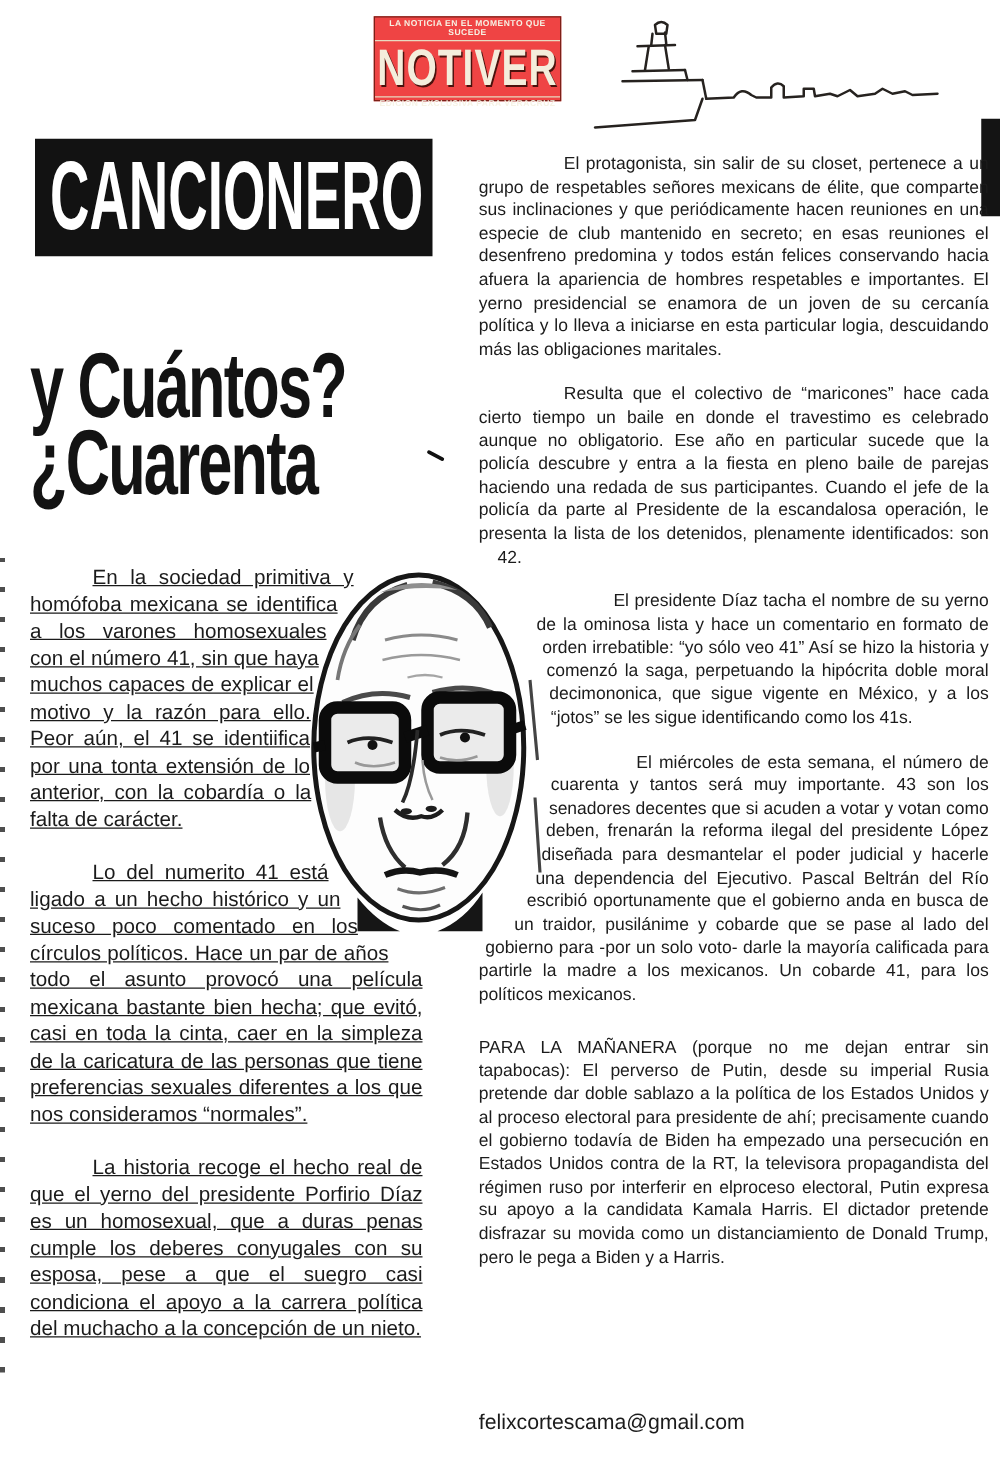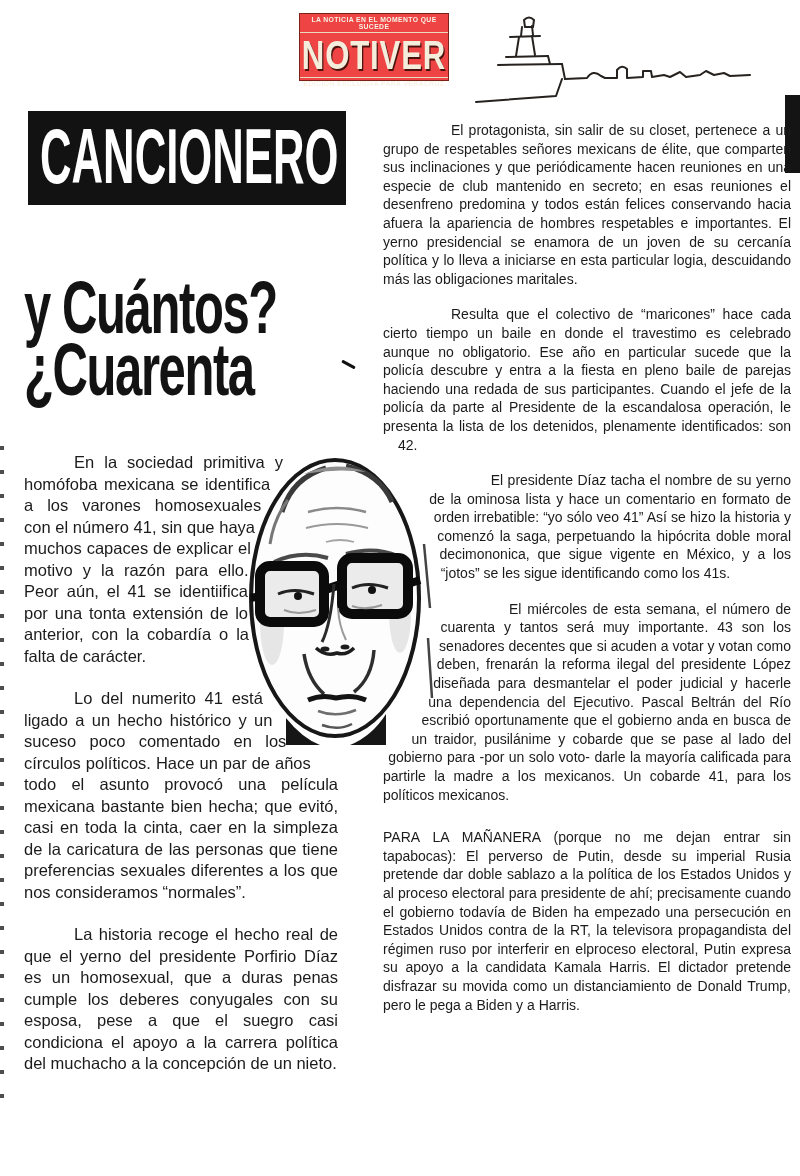--- a/index.html
+++ b/index.html
@@ -34,21 +34,21 @@
   .title-span{font-weight:bold;font-size:70px;color:#131313;letter-spacing:-2px;
         transform:scale(.70,1.05);transform-origin:0 0;}
   .tick{position:absolute;left:341px;top:363px;width:15px;height:3px;background:#111;
         transform:rotate(28deg);border-radius:2px;}
   .edge-artifacts{position:absolute;left:0;top:446px;width:4px;height:652px;opacity:.8;
         background:repeating-linear-gradient(to bottom,#222 0 4px,transparent 4px 24px);}
 
   
   .col p{margin:0;text-align:justify;}
   .col-left{position:absolute;left:24px;top:452px;width:314px;font-size:16.5px;line-height:21.5px;}
-  .col-left p{text-indent:50px;margin-bottom:21px;}
+  .col-left p{text-indent:50px;margin-bottom:21px;text-decoration:underline;}
   .col-right{position:absolute;left:383px;top:121px;width:408px;font-size:14px;line-height:18.6px;}
   .col-right p{text-indent:68px;margin-bottom:17px;}
   .col-right p.no-indent{text-indent:0;margin-top:24px;}
   .spacer-l{float:right;width:92px;height:320px;margin-left:4px;
         shape-outside:ellipse(90px 160px at 100% 148px);}
   .spacer-r{float:left;width:56px;height:640px;margin-right:4px;
         shape-outside:ellipse(58px 150px at 0px 478px);}
   .portrait{position:absolute;left:234px;top:448px;width:202px;height:298px;}
   .email{position:absolute;left:383px;top:1128px;font-size:17px;color:#1b1b1b;}
 </style>
@@ -143,14 +143,15 @@
 
   <div class="col col-right">
     <div class="spacer-r"></div>
     <p>El protagonista, sin salir de su closet, pertenece a un grupo de respetables señores mexicans de élite, que comparten sus inclinaciones y que periódicamente hacen reuniones en una especie de club mantenido en secreto; en esas reuniones el desenfreno predomina y todos están felices conservando hacia afuera la apariencia de hombres respetables e importantes. El yerno presidencial se enamora de un joven de su cercanía política y lo lleva a iniciarse en esta particular logia, descuidando más las obligaciones maritales.</p>
     <p>Resulta que el colectivo de “maricones” hace cada cierto tiempo un baile en donde el travestimo es celebrado aunque no obligatorio. Ese año en particular sucede que la policía descubre y entra a la fiesta en pleno baile de parejas haciendo una redada de sus participantes. Cuando el jefe de la policía da parte al Presidente de la escandalosa operación, le presenta la lista de los detenidos, plenamente identificados: son 42.</p>
     <p>El presidente Díaz tacha el nombre de su yerno de la ominosa lista y hace un comentario en formato de orden irrebatible: “yo sólo veo 41” Así se hizo la historia y comenzó la saga, perpetuando la hipócrita doble moral decimononica, que sigue vigente en México, y a los “jotos” se les sigue identificando como los 41s.</p>
     <p>El miércoles de esta semana, el número de cuarenta y tantos será muy importante. 43 son los senadores decentes que si acuden a votar y votan como deben, frenarán la reforma ilegal del presidente López diseñada para desmantelar el poder judicial y hacerle una dependencia del Ejecutivo. Pascal Beltrán del Río escribió oportunamente que el gobierno anda en busca de un traidor, pusilánime  y cobarde que se pase al lado del gobierno para -por un solo voto- darle la mayoría calificada para partirle la madre a los mexicanos. Un cobarde 41, para los políticos mexicanos.</p>
     <p class="no-indent">PARA LA MAÑANERA (porque no me dejan entrar sin tapabocas): El perverso de Putin, desde su imperial Rusia pretende dar doble sablazo a la política de los Estados Unidos y al proceso electoral para presidente de ahí; precisamente cuando el gobierno todavía de Biden ha empezado una persecución en Estados Unidos contra de la RT, la televisora propagandista del régimen ruso por interferir en elproceso electoral, Putin expresa su apoyo a la candidata Kamala Harris. El dictador pretende disfrazar su movida como un distanciamiento de Donald Trump, pero le pega a Biden y a Harris.</p>
   </div>
 
+  <div class="email">felixcortescama@gmail.com</div>
 
 </div>
 
 </body></html>

